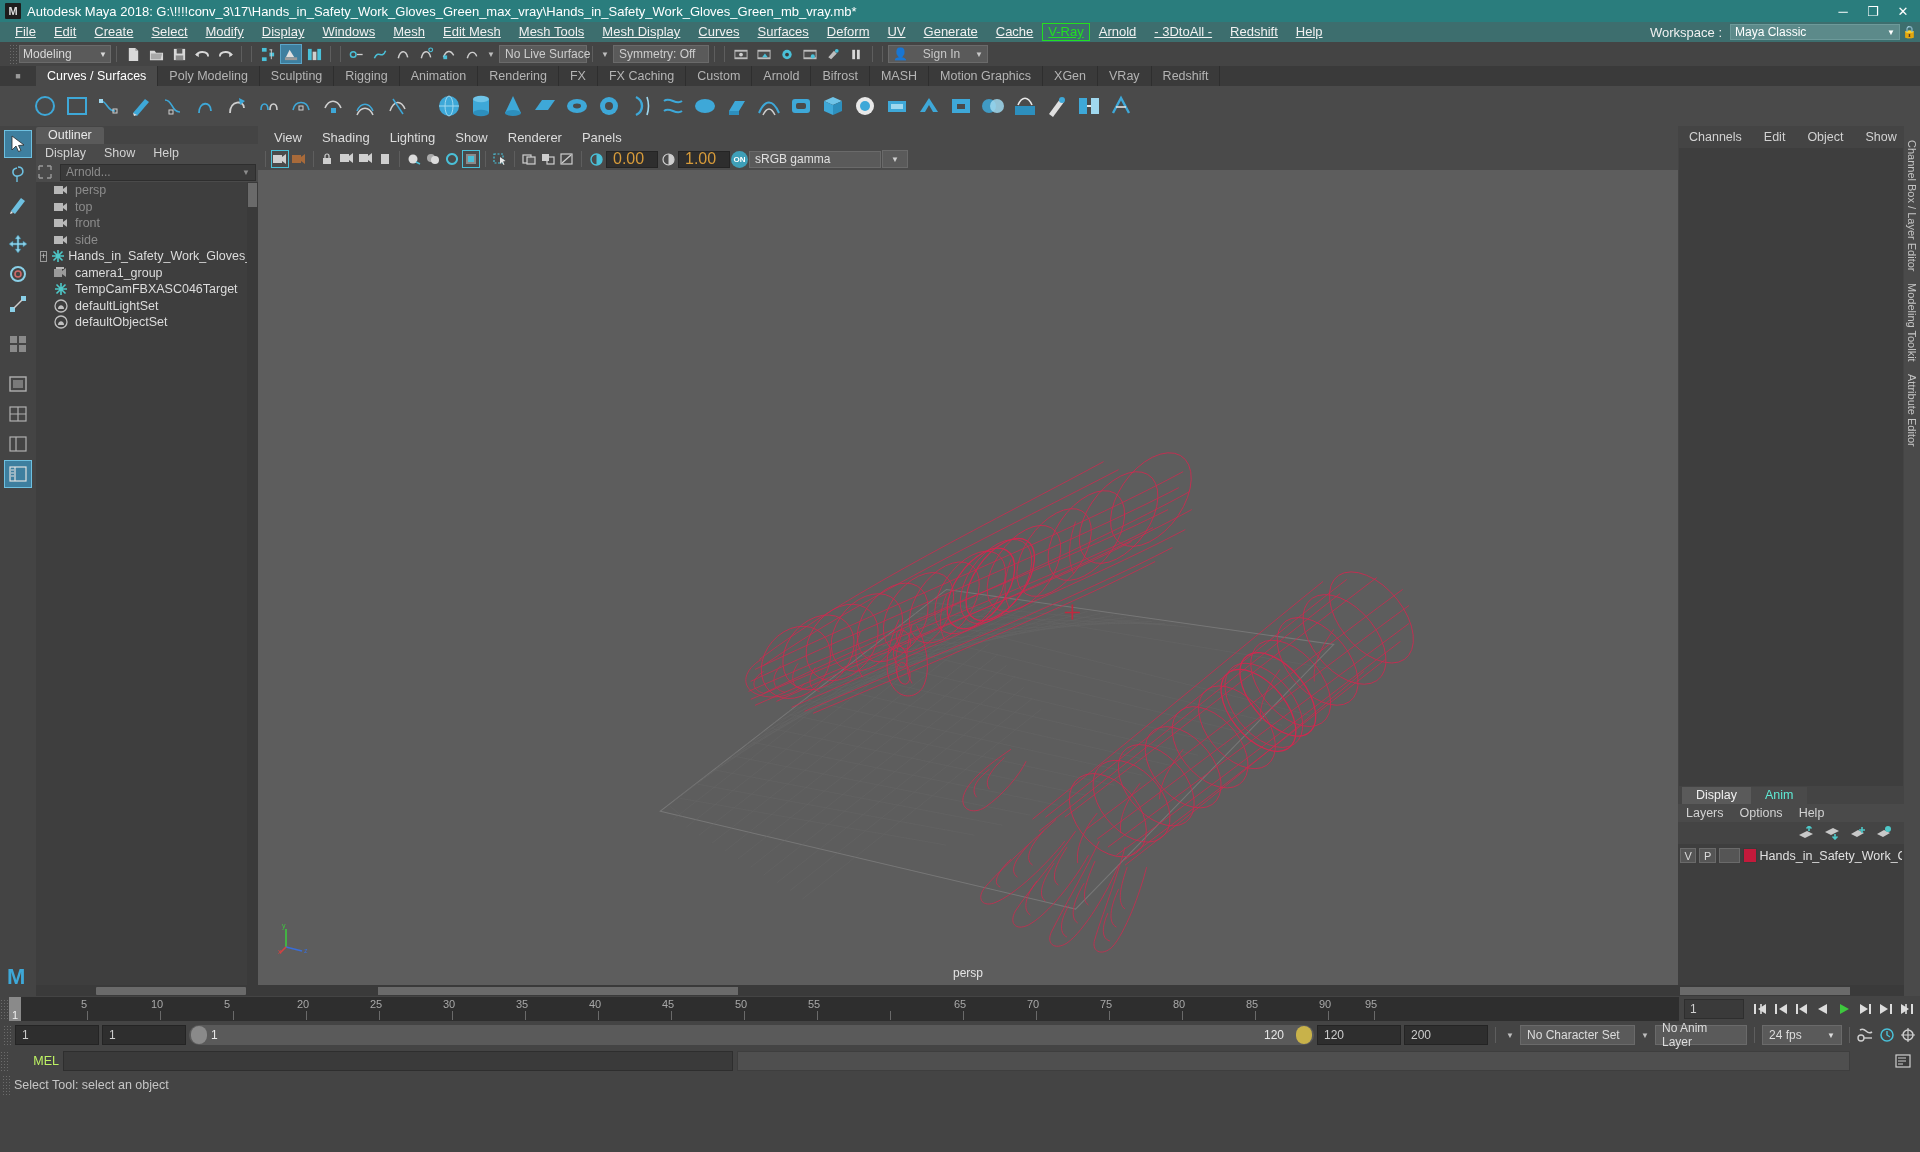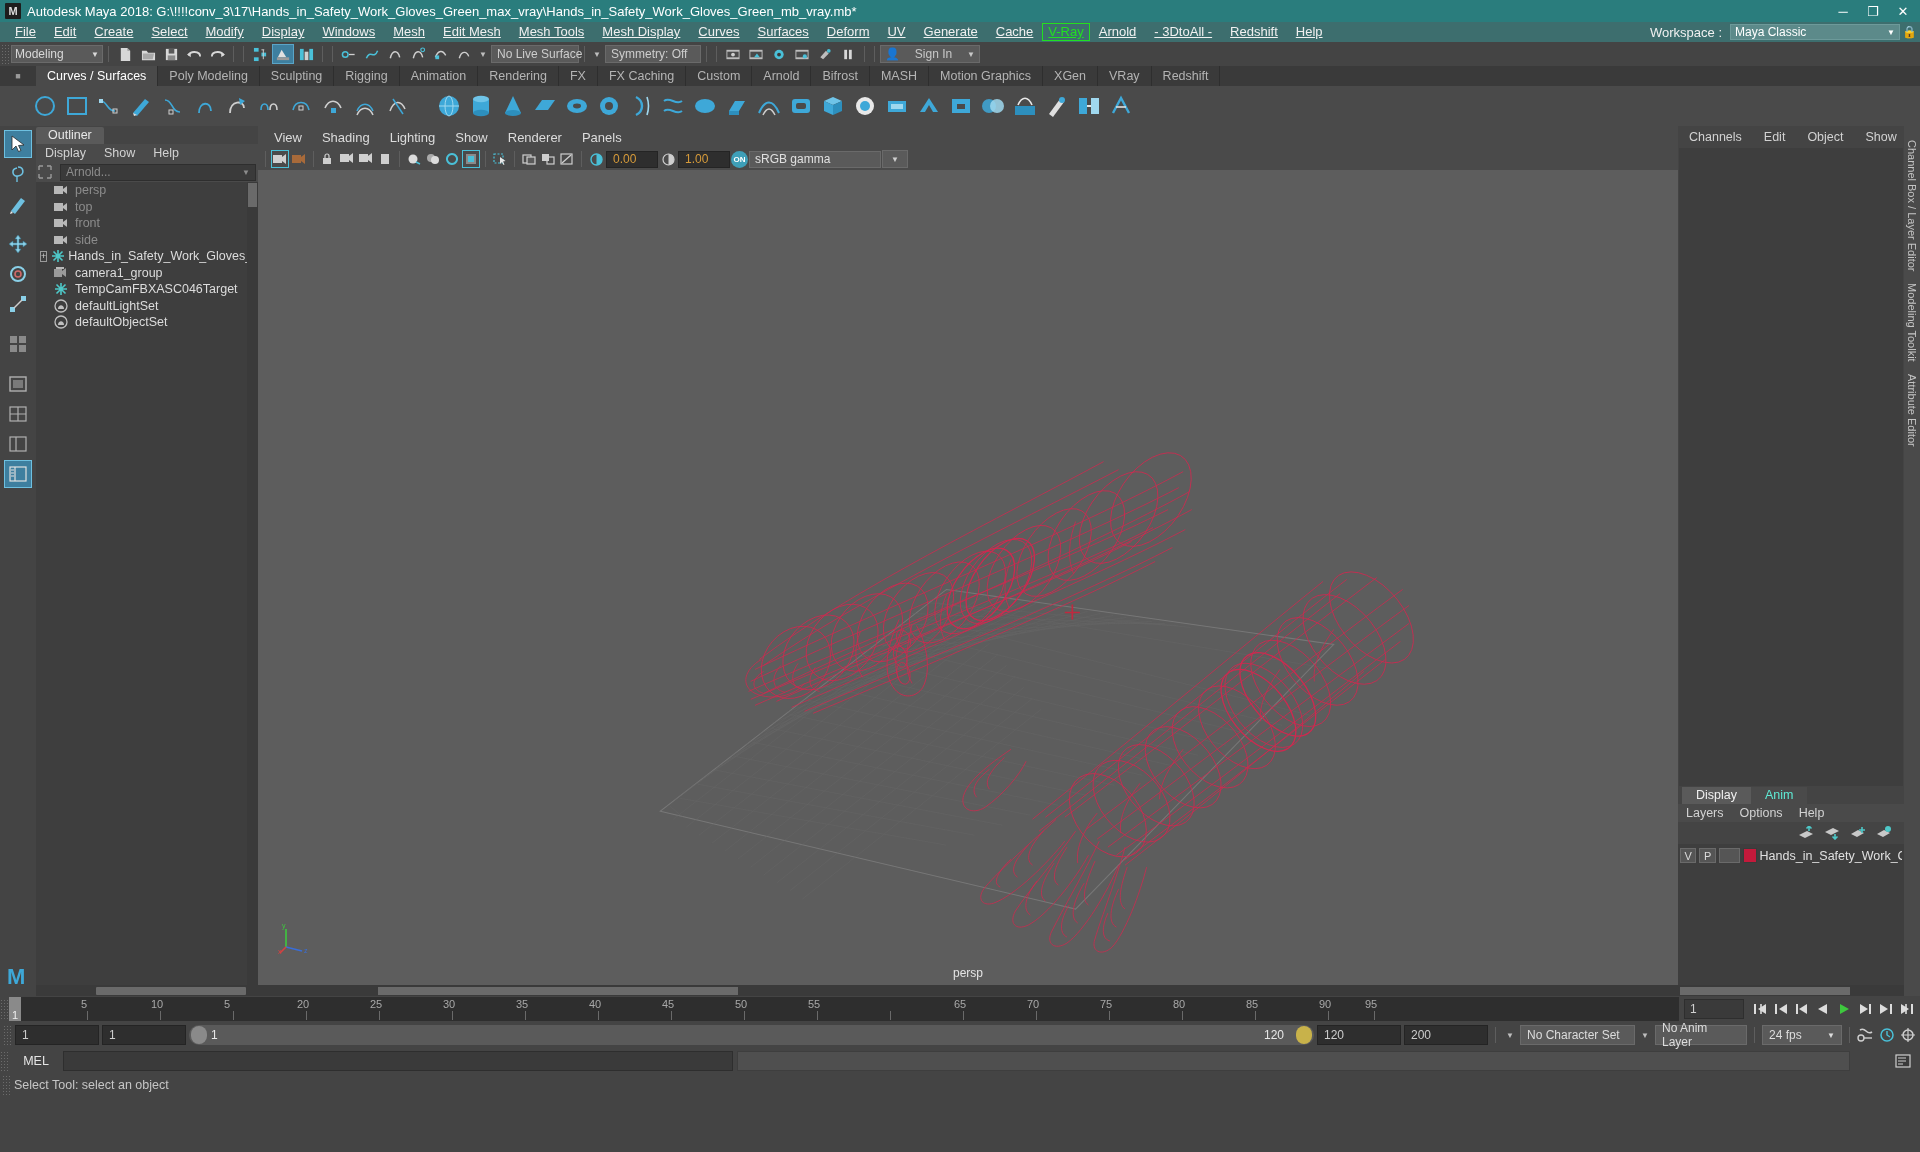--- a/index.html
+++ b/index.html
@@ -40,21 +40,21 @@
   #menubar .ws-select {
     width:170px; height:16px; background:#5c8a8a; border:1px solid #6d9a9a;
     color:#fff; font-size:12px; padding:0 4px; display:flex;
     align-items:center; justify-content:space-between;
   }
   #menubar .lockicon { width:20px; text-align:center; font-size:12px; }
 
   
   #statusline {
     height:24px; background:#444444; display:flex; align-items:center;
-    padding:0 1px; gap:1px;
+    padding:0 9px; gap:1px;
   }
   .mode-select {
     width:92px; height:18px; background:#5a5a5a; border:1px solid #6a6a6a;
     font-size:12px; color:#d8d8d8; display:flex; align-items:center;
     justify-content:space-between; padding:0 3px;
   }
   .sep-dots { width:9px; height:20px; opacity:.55;
     background-image:radial-gradient(#8a8a8a 1px, transparent 1px);
     background-size:3px 3px; }
   .vsep { width:1px; height:16px; background:#5e5e5e; margin:0 4px; }
@@ -155,21 +155,21 @@
     height:22px; background:#4a4a4a; display:flex; align-items:center;
     padding:0 3px; gap:1px;
   }
   .vpi {
     width:18px; height:18px; display:flex; align-items:center;
     justify-content:center; font-size:11px; color:#cbcbcb;
   }
   .vpi.on { border:1px solid #4ac0d8; }
   .numfield {
     width:52px; height:17px; background:#2e2e2e; border:1px solid #242424;
-    color:#d79b3a; font-size:12px; display:flex; align-items:center;
+    color:#d79b3a; font-size:16px; display:flex; align-items:center;
     padding-left:6px;
   }
   .onbadge {
     width:17px; height:17px; border-radius:50%; background:#3e9fb8;
     color:#fff; font-size:8px; display:flex; align-items:center;
     justify-content:center; font-weight:bold;
   }
   .cs-select {
     width:132px; height:17px; background:#5a5a5a; border:1px solid #6a6a6a;
     font-size:12px; color:#e0e0e0; display:flex; align-items:center; padding:0 5px;
@@ -253,21 +253,21 @@
     border-radius:9px;
   }
   #range-bar .lbl { position:absolute; font-size:12px; color:#e8e8e8; }
   .sel-field {
     height:20px; background:#5a5a5a; border:1px solid #6a6a6a;
     font-size:12px; color:#dcdcdc; display:flex; align-items:center; padding:0 6px;
   }
 
   
   #cmdrow { height:26px; display:flex; align-items:center; background:#444; gap:4px; }
-  #mel-label { width:46px; text-align:center; font-size:12.5px; color:#e5e5e5; }
+  #mel-label { width:46px; text-align:right; font-size:12.5px; color:#bef264; }
   #mel-input { width:670px; height:20px; background:#3a3a3a; border:1px solid #2e2e2e; }
   #mel-output { flex:1; height:20px; background:#4f4f4f; border:1px solid #3e3e3e; margin-right:40px; }
   #helpline {
     height:22px; display:flex; align-items:center; background:#444;
     font-size:12.5px; color:#c6c6c6; padding-left:14px;
   }
   svg { display:block; }
 </style>
 </head>
 <body>

